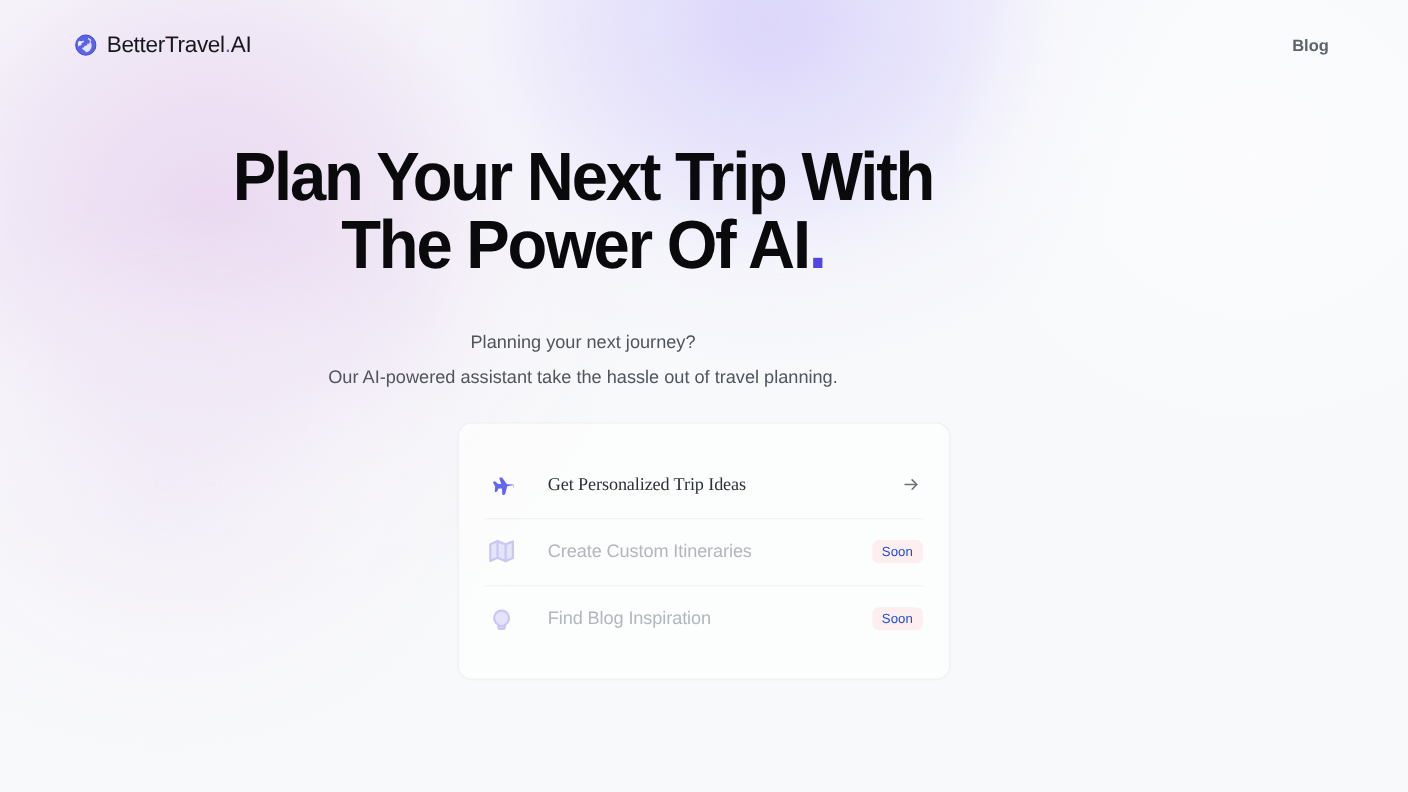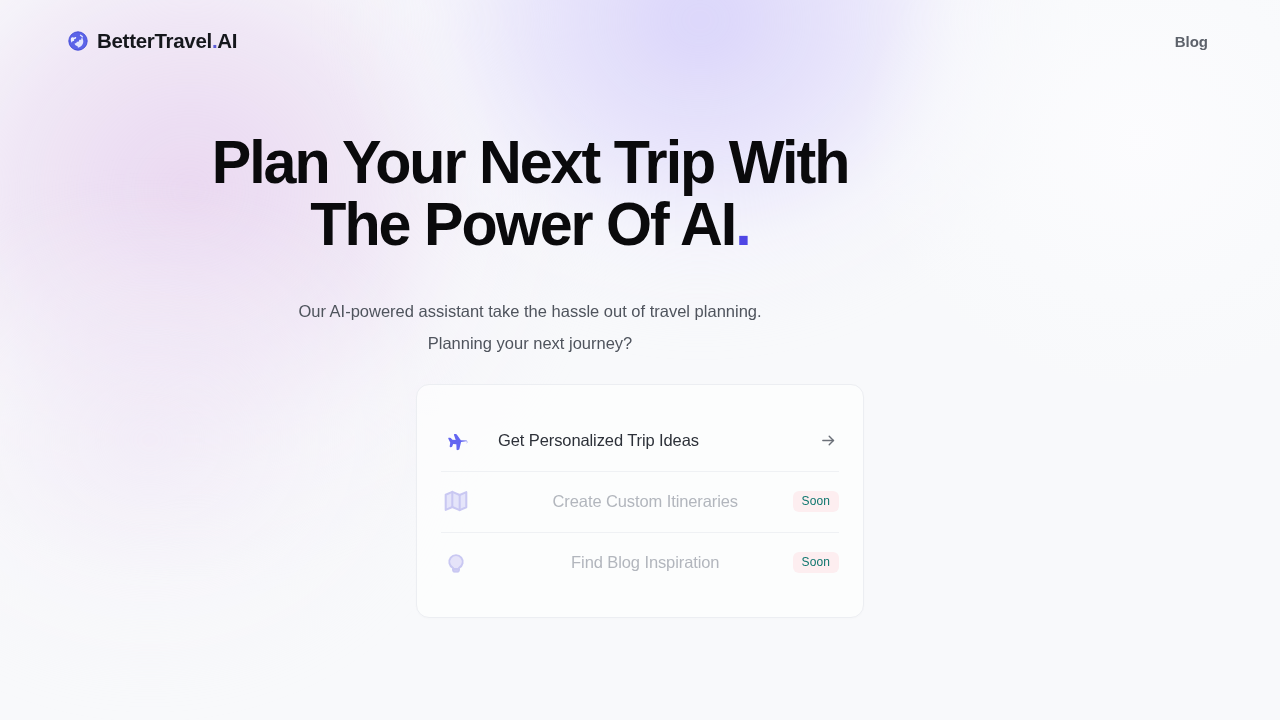--- a/index.html
+++ b/index.html
@@ -79,21 +79,21 @@
     justify-content:space-between;
     padding:0 72px 0 68px;
   }
   #brand {
     display:flex; align-items:center; gap:9px;
     cursor:pointer;
   }
   #brand-icon { width:20px; height:20px; display:block; flex:none; }
   .brand-text {
     font-size:20.5px;
-    font-weight:bold;
+    font-weight:normal;
     letter-spacing:-0.3px;
     color:#15171c;
     line-height:1;
   }
   .brand-dot { color:#5b5bd6; }
   .brand-suffix { color:#15171c; }
   #nav-blog {
     font-size:15px;
     color:#5d626b;
     text-decoration:none;
@@ -174,29 +174,29 @@
   }
   .option-row.disabled .option-label { color:#b2b6bd; }
   .option-arrow {
     flex:none; width:22px;
     display:flex; align-items:center; justify-content:center;
     cursor:pointer;
   }
   .soon-badge {
     flex:none;
     font-size:12px;
-    color:#0f766e;
+    color:#1d4ed8;
     background:#fdeef0;
     border-radius:6px;
     padding:4px 9px 5px;
     line-height:1;
     letter-spacing:0.1px;
   }
-  .option-row.enabled { cursor:pointer; }
-  .option-row.disabled { cursor:default;text-align:center; }
+  .option-row.enabled { cursor:pointer;font-family:Liberation Serif, serif; }
+  .option-row.disabled { cursor:default; }
 </style>
 </head>
 <body>
 
 <div id="page">
 
   <div id="bg-layer">
     <div id="glow-pink"></div>
     <div id="glow-lavender"></div>
     <div id="glow-soft-left"></div>
@@ -220,22 +220,22 @@
     <a id="nav-blog">Blog</a>
   </div>
 
   <div id="hero">
     <h1 id="hero-title">
       <span class="line">Plan Your Next Trip With</span>
       <span class="line"><span>The Power Of AI</span><span class="accent-dot">.</span></span>
     </h1>
 
     <div id="hero-sub">
+      <span class="sub-line">Planning your next journey?</span>
       <span class="sub-line">Our AI-powered assistant take the hassle out of travel planning.</span>
-      <span class="sub-line">Planning your next journey?</span>
     </div>
   </div>
 
   <div id="option-card">
 
     <div class="option-row enabled">
       <span class="option-icon">
         <svg width="26" height="26" viewBox="0 0 24 24" fill="#6366f1">
           <path d="M21.9 9.45c.33-.37.35-.93.05-1.32l-.46-.6a1 1 0 0 0-1.3-.25l-4.28 2.5-6.1-2.46a.9.9 0 0 0-.83.07l-.96.6c-.42.27-.45.87-.06 1.18l3.82 3.02-2.6 1.5-2.32-.62a.85.85 0 0 0-.72.14l-.77.57c-.39.29-.35.88.07 1.12l3.33 1.9 1.62 3.4c.2.43.79.5 1.1.13l.6-.72a.85.85 0 0 0 .18-.71l-.49-2.37 2.57-1.47 2.82 3.93c.29.4.89.4 1.18 0l.66-.92a.9.9 0 0 0 .12-.82l-2.2-6.25 4.47-4.05z" transform="rotate(33 12 12)"></path>
         </svg>

